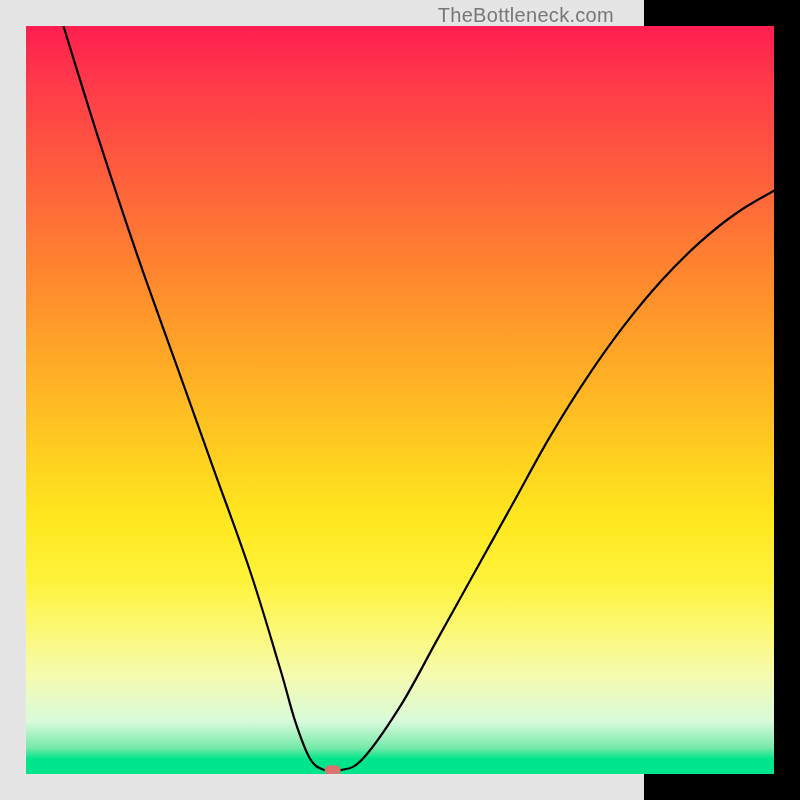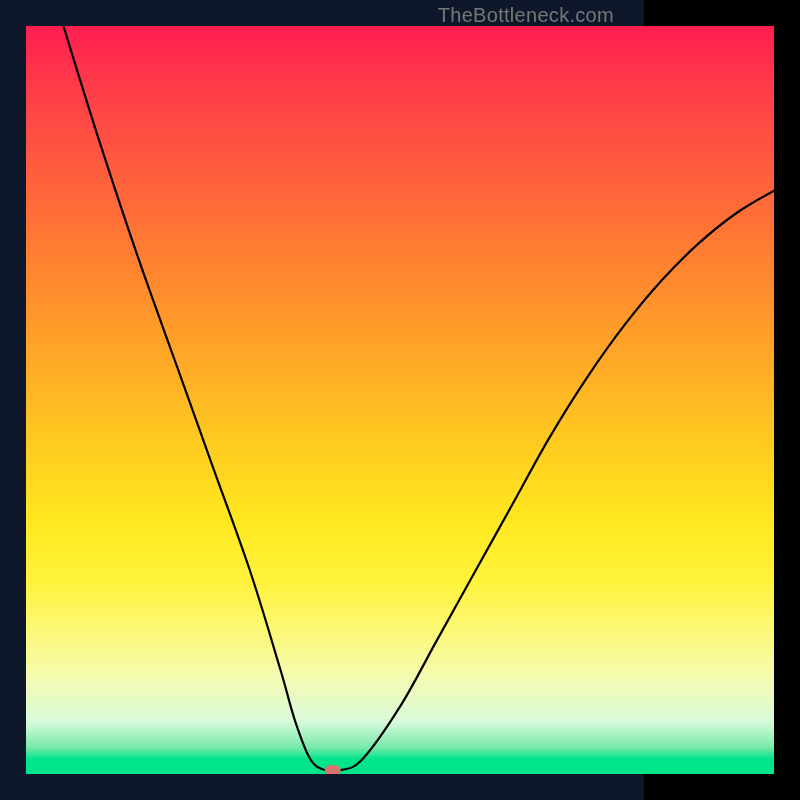--- a/index.html
+++ b/index.html
@@ -10,21 +10,21 @@
     background: #000;
     font-family: Arial, Helvetica, sans-serif;
     overflow: hidden;
   }
   .frame {
     position: absolute;
     top: 0;
     left: 0;
     width: 644px;
     height: 800px;
-    background: #0f172a;
+    background: #e5e5e5;
   }
   .plot-area {
     position: absolute;
     top: 26px;
     left: 26px;
     width: 748px;
     height: 748px;
     background: linear-gradient(
       to bottom,
       #ff1e50 0%,

